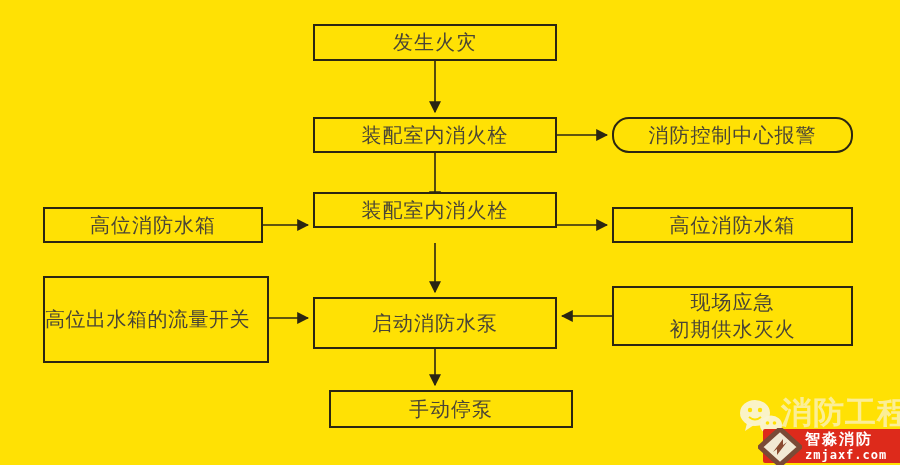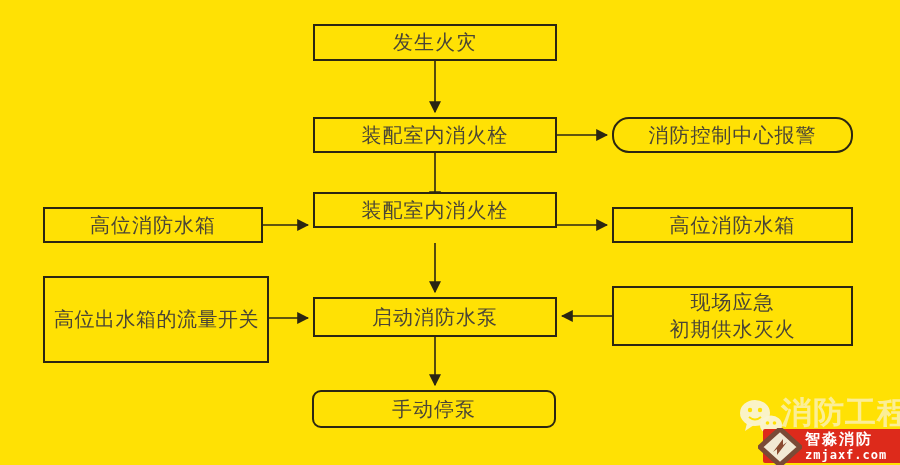--- a/index.html
+++ b/index.html
@@ -28,36 +28,35 @@
     font-size:20px;
     letter-spacing:1px;
     text-align:center;
   }
   .node.multiline{
     flex-direction:column;
     justify-content:center;
   }
   .node.left-align{
     align-items:flex-start;
-    padding-left:9px;
     text-align:left;
     letter-spacing:0.5px;
   }
   .node .line{display:block;line-height:27px;}
   
   .n-fire          {left:313px;top:24px; width:244px;height:37px;}
   .n-press         {left:313px;top:117px;width:244px;height:36px;}
   .n-alarm         {left:612px;top:117px;width:241px;height:36px;border-radius:17px;}
   .n-tank          {left:43px; top:207px;width:220px;height:36px;}
   .n-hydrant       {left:313px;top:192px;width:244px;height:36px;}
   .n-initial       {left:612px;top:207px;width:241px;height:36px;}
   .n-switches      {left:43px; top:276px;width:226px;height:87px;}
-  .n-startpump     {left:313px;top:297px;width:244px;height:40px;}
+  .n-startpump     {left:313px;top:297px;width:244px;height:52px;}
   .n-emergency     {left:612px;top:286px;width:241px;height:60px;}
-  .n-stoppump      {left:312px;top:390px;width:244px;height:38px;border-radius:9px;}
+  .n-stoppump      {left:329px;top:390px;width:244px;height:38px;}
 
   
   .wm-faded{
     position:absolute;left:781px;top:392px;
     font-size:31px;font-weight:bold;
     color:var(--watermark-cream);
     opacity:0.8;
     letter-spacing:1px;
     z-index:1;
     white-space:nowrap;

